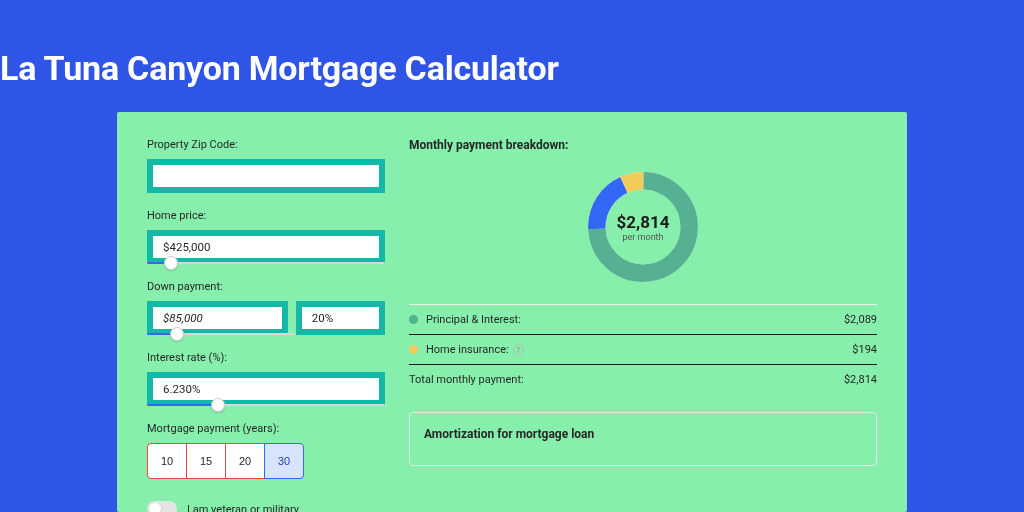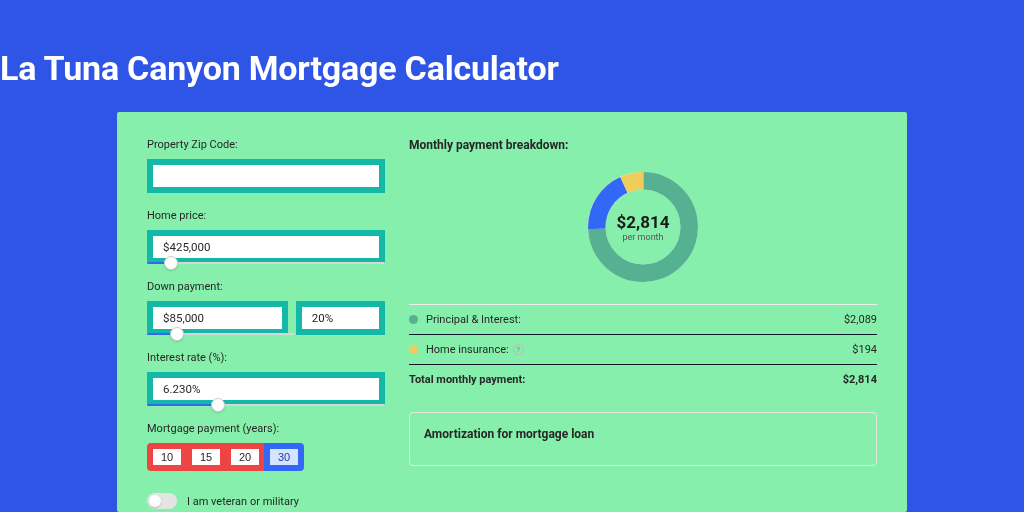--- a/index.html
+++ b/index.html
@@ -65,27 +65,27 @@
     position: absolute;
     top: -6px;
     width: 14px; height: 14px;
     background: #fff;
     border: 1px solid #cfcfcf;
     border-radius: 50%;
     transform: translateX(-50%);
     box-shadow: 0 1px 2px rgba(0,0,0,0.15);
   }
   .row-flex { display: flex; gap: 8px; }
-  .row-flex .text-input:first-child { flex: 1.9; }
+  .row-flex .text-input:first-child { flex: 1.9; font-style: italic; }
   .row-flex .text-input:last-child { flex: 1; }
   .period-btns { display: flex; gap: 0; margin-bottom: 22px; }
   .period-btn {
     width: 40px;
-    height: 28px;
-    border: 6px solid #ef4444;
+    height: 36px;
+    border: 1px solid #ef4444;
     background: #fff;
     font-size: 11px;
     color: #272727;
     cursor: pointer;
     margin-left: -1px;
   }
   .period-btn:first-child { border-radius: 4px 0 0 4px; margin-left: 0; }
   .period-btn:last-child { border-radius: 0 4px 4px 0; }
   .period-btn.active {
     background: #d7e4ff;
@@ -126,21 +126,21 @@
 
   .legend-row {
     display: flex;
     align-items: center;
     font-size: 11px;
     color: #272727;
     padding: 8px 0;
     border-bottom: 1px solid #0f172a;
   }
   .legend-row:first-of-type { border-top: 1px solid #eee; }
-  .legend-row.total { font-weight: 700; border-bottom: none; }
+  .legend-row.total { font-weight: 400; border-bottom: none; }
   .dot { width: 9px; height: 9px; border-radius: 50%; margin-right: 8px; flex-shrink: 0; }
   .legend-label { flex-shrink: 0; display: flex; align-items: center; gap: 4px; }
   .legend-value { margin-left: auto; }
   .help {
     width: 11px; height: 11px;
     border: 1px solid #bbb;
     border-radius: 50%;
     display: inline-flex;
     align-items: center;
     justify-content: center;

